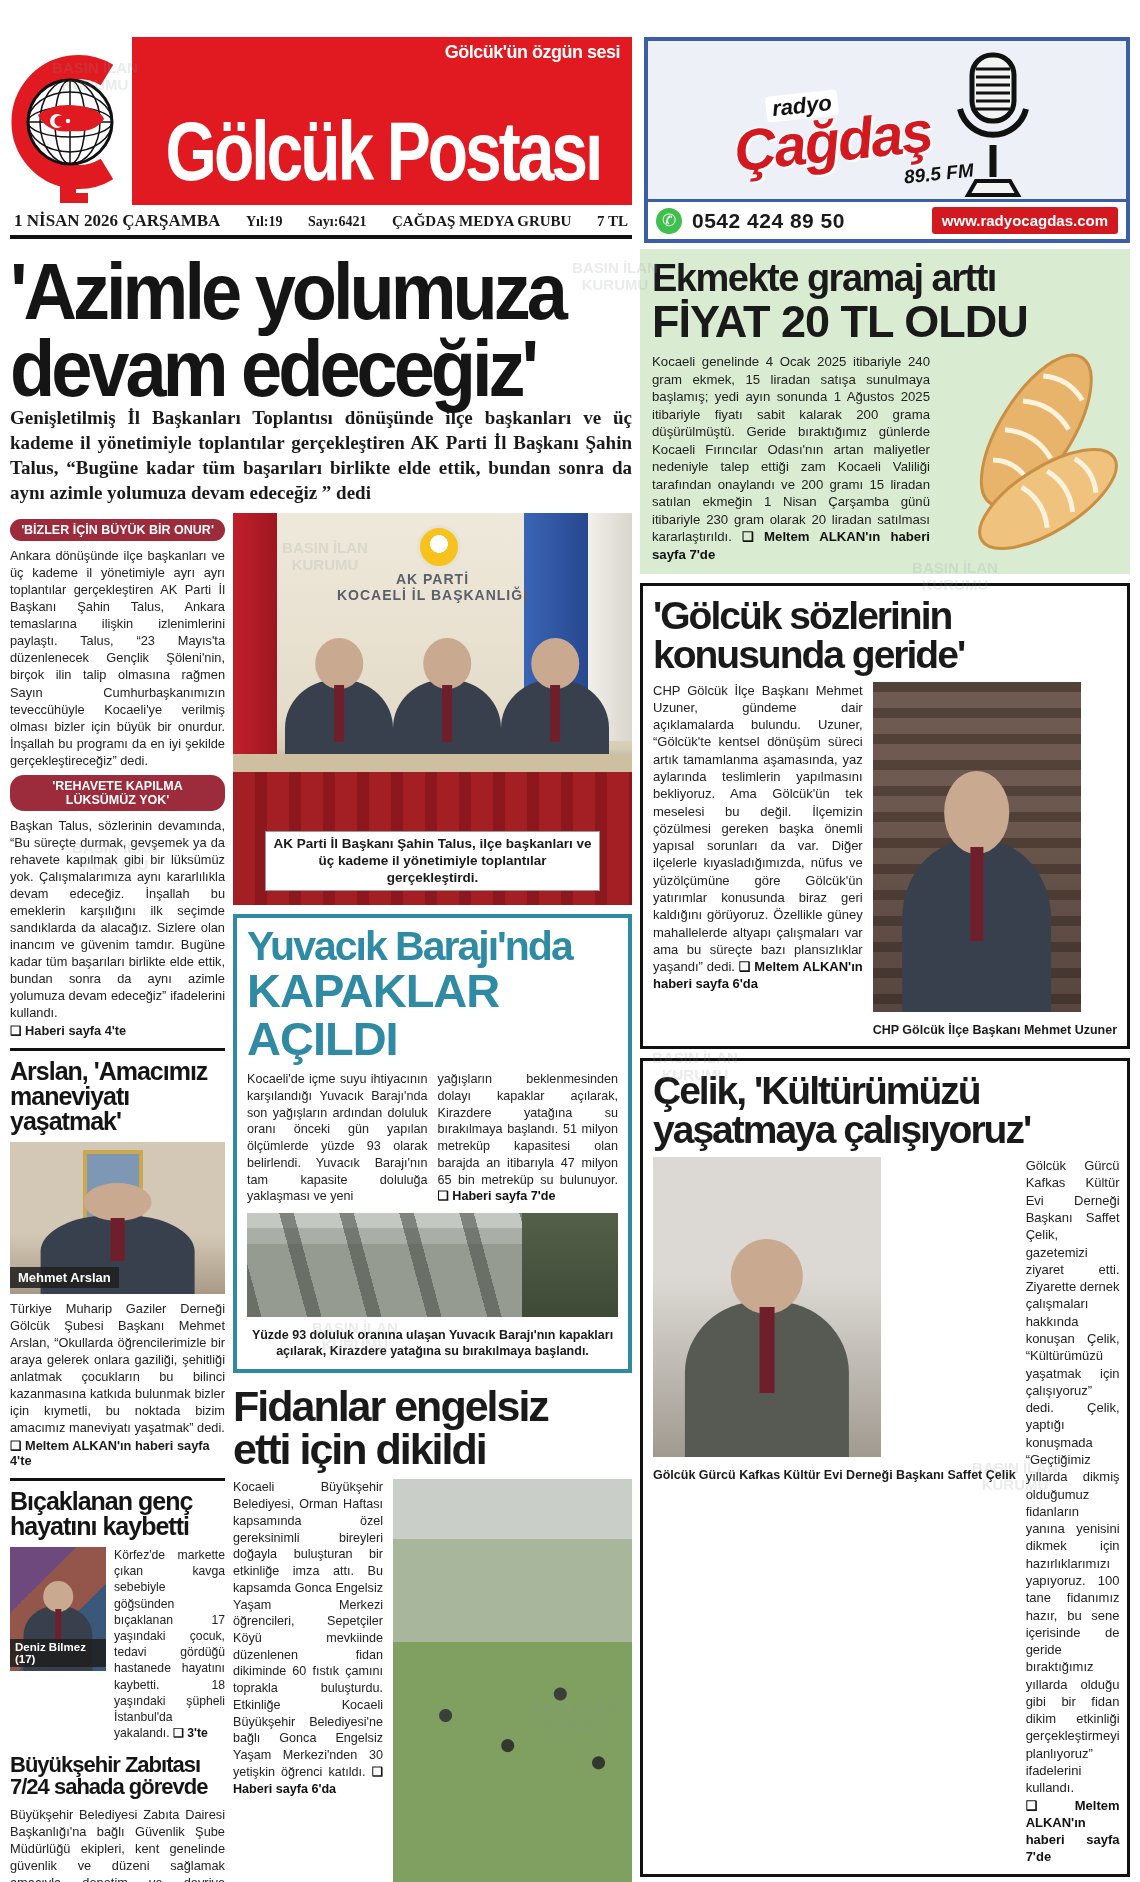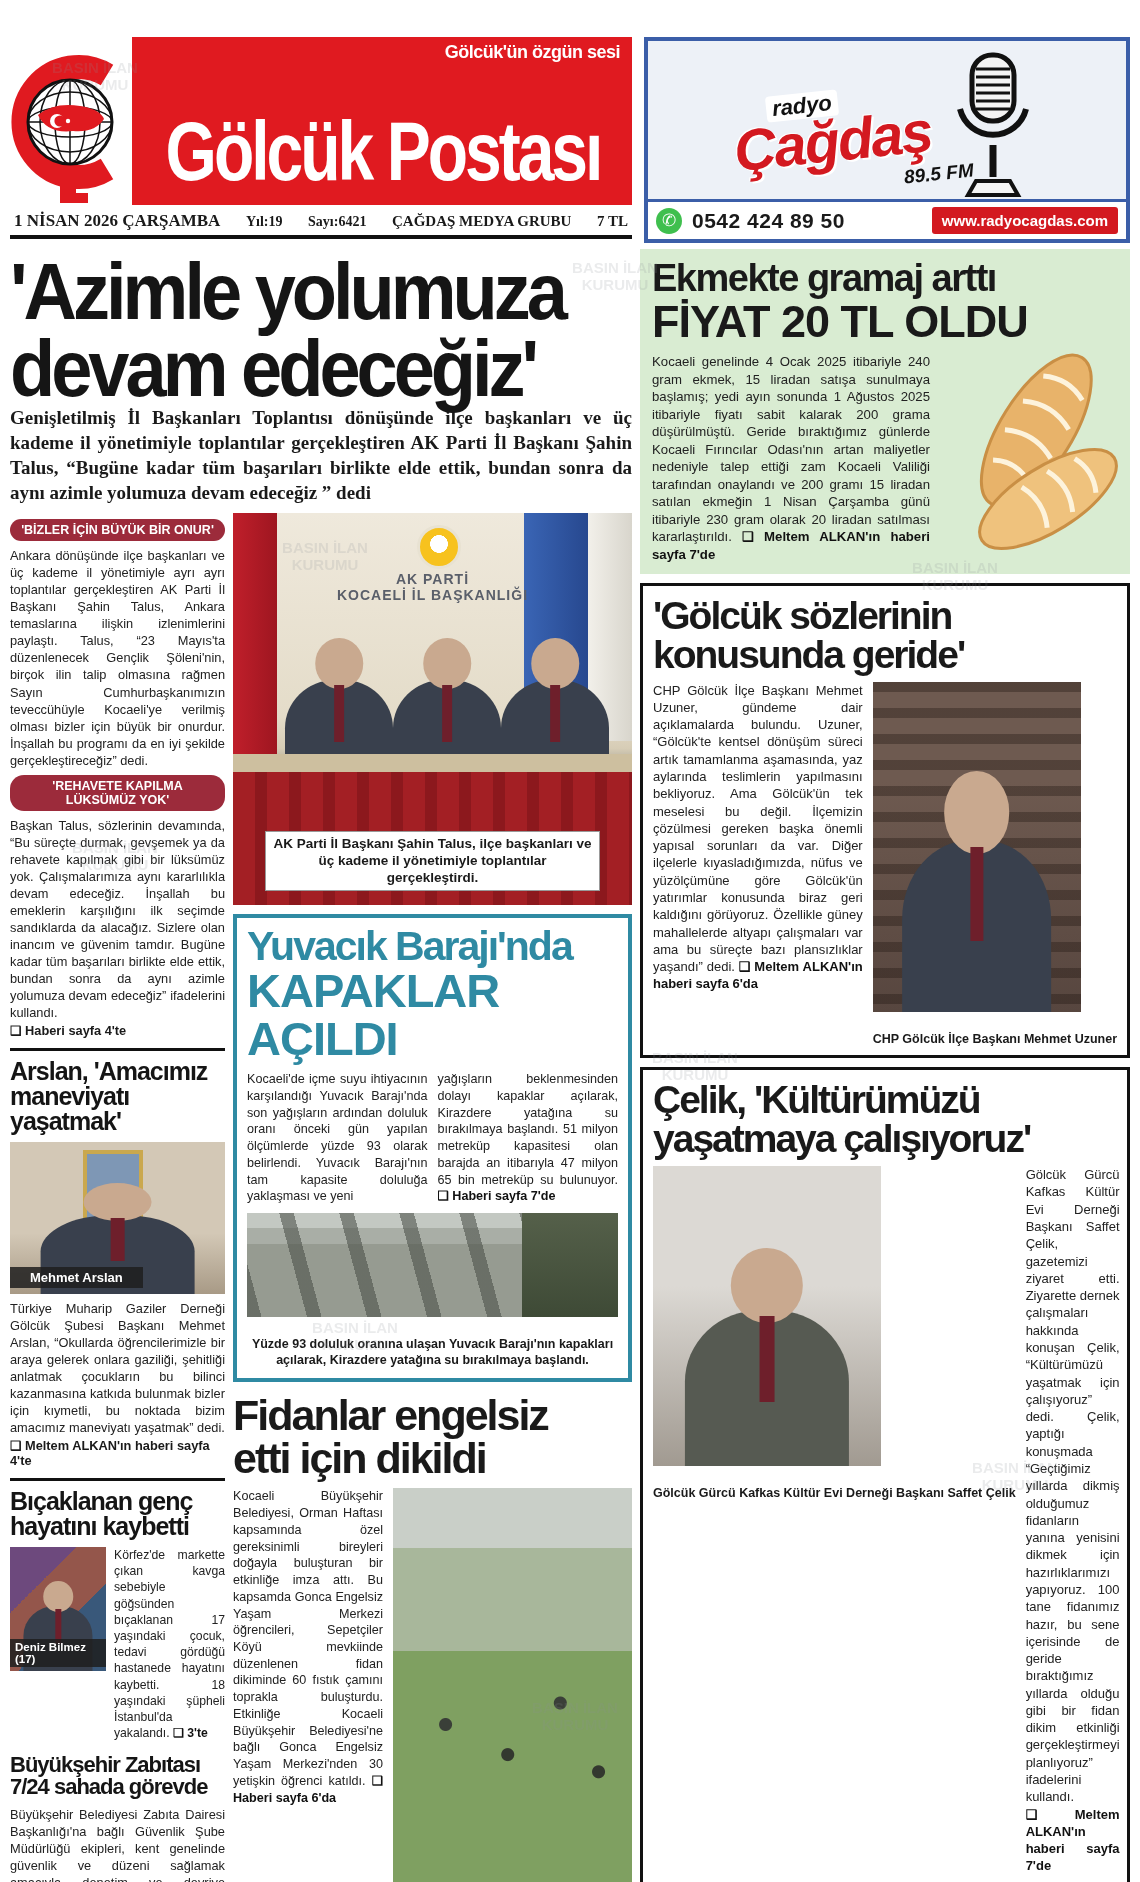--- a/index.html
+++ b/index.html
@@ -61,22 +61,22 @@
   .body-txt { font-size:12.8px; line-height:1.33; text-align:justify; color:#222; }
   .ref { font-weight:bold; color:#111; }
   .ref-line { font-weight:bold; font-size:12.8px; margin-top:2px; }
   .rule { border:none; border-top:3px solid #111; margin:10px 0 8px 0; }
 
   .sec-head { font-weight:bold; font-size:25px; line-height:1.0; letter-spacing:-1px; color:#151515; margin:2px 0 8px 0; }
   .sec-head.small { font-size:22px; }
 
   .photo { position:relative; overflow:hidden; }
   .photo-label { position:absolute; left:0; bottom:10px; background:rgba(30,30,30,.85); color:#fff; font-weight:bold;
-       font-size:13px; padding:3px 20px; }
-  .photo-cap { font-weight:bold; font-size:12.5px; text-align:center; line-height:1.25; margin-top:20px; }
+       font-size:13px; padding:3px 8px; }
+  .photo-cap { font-weight:bold; font-size:12.5px; text-align:center; line-height:1.25; margin-top:11px; }
 
   .sil { position:absolute; bottom:0; left:50%; transform:translateX(-50%); width:72%; height:52%;
        background:#39404d; border-radius:46% 46% 0 0; }
   .sil::before { content:""; position:absolute; top:-40%; left:50%; transform:translateX(-50%);
        width:44%; height:48%; background:#c9a98f; border-radius:50%; }
   .sil::after { content:""; position:absolute; top:4%; left:50%; transform:translateX(-50%);
        width:9%; height:55%; background:#6e1f2b; }
 
   
   .ph-ak { height:392px; background:linear-gradient(180deg,#efe9dc 0%,#e4dcc9 52%,#d7cdb6 60%,#b9b3a2 63%,#a22626 66%,#8e1f22 100%); }

